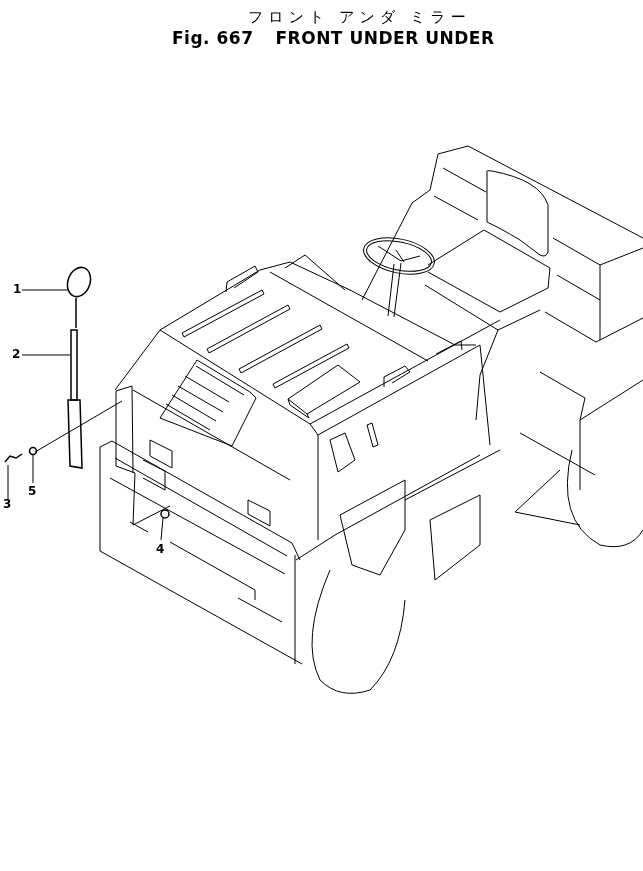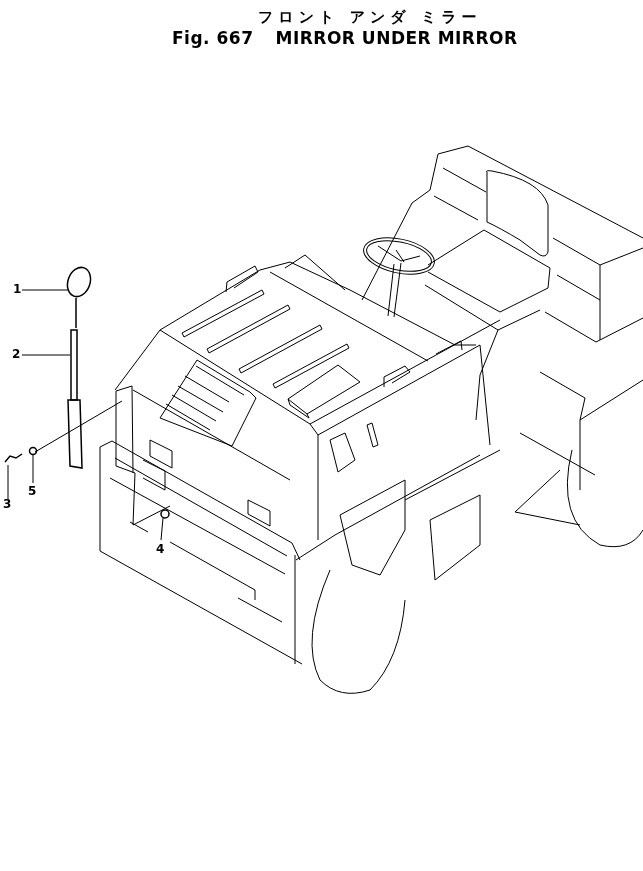--- a/index.html
+++ b/index.html
@@ -1,28 +1,28 @@
 <!DOCTYPE html>
 <html><head>
 <meta charset="utf-8">
 <style>
   html, body { margin:0; padding:0; background:#ffffff; }
   body { width:643px; height:871px; position:relative; overflow:hidden; font-family:"DejaVu Sans", sans-serif; color:#000; }
-  .title-jp { position:absolute; left:258px; top:8px; font-size:15px; font-weight:bold; letter-spacing:5px; white-space:nowrap; }
+  .title-jp { position:absolute; left:248px; top:8px; font-size:15px; font-weight:normal; letter-spacing:5px; white-space:nowrap; }
   .title { position:absolute; left:172px; top:28px; font-size:17px; font-weight:bold; white-space:nowrap; letter-spacing:0.5px; }
   .title .fig { margin-right:22px; }
   svg.drawing { position:absolute; left:0; top:0; }
   .callout { position:absolute; font-size:12px; font-weight:bold; }
 </style>
 </head>
 <body>
 
 <div class="title-jp">フロント アンダ ミラー</div>
 <div class="title">
-  <span class="fig">Fig. 667</span><span>MIRROR UNDER MIRROR</span>
+  <span class="fig">Fig. 667</span><span>FRONT UNDER UNDER</span>
 </div>
 
 <svg class="drawing" width="643" height="871" viewBox="0 0 643 871" fill="none" stroke="#000" stroke-width="1">
 
   <g>
     <path d="M438 154 L468 146 L643 238"></path>
     <path d="M438 154 L430 190 L412 203 L362 300"></path>
     <path d="M443 168 L486 192"></path>
     <path d="M434 196 L478 220"></path>
 

